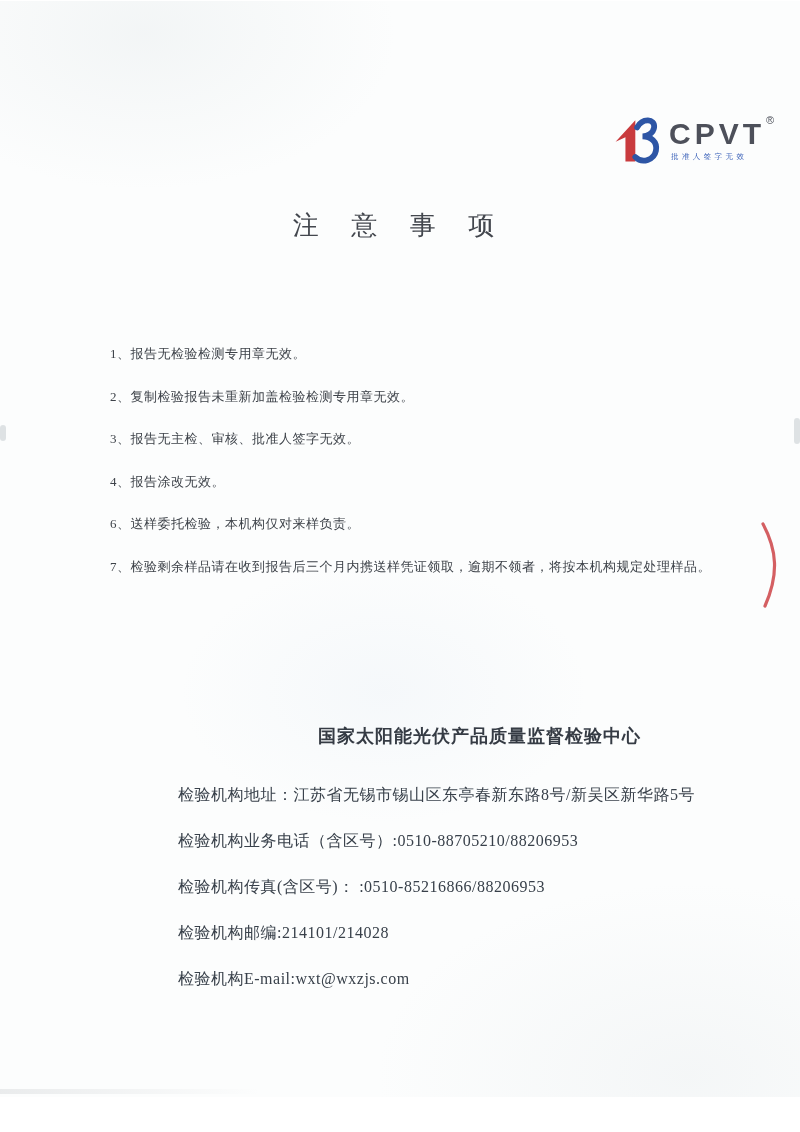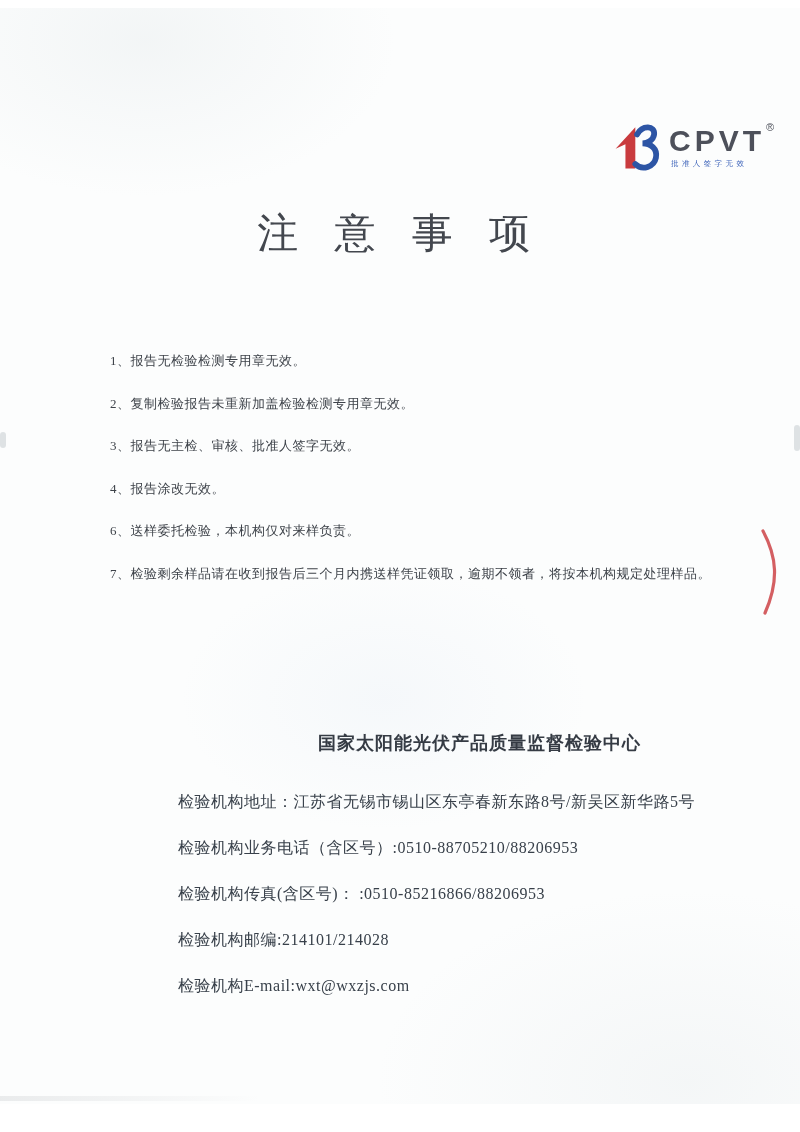--- a/index.html
+++ b/index.html
@@ -1,19 +1,19 @@
 <!DOCTYPE html>
 <html><head>
 <meta charset="utf-8">
 <style>
   html,body { margin:0; padding:0; background:#ffffff; }
   .page {
     position:relative;
     width:800px; height:1096px;
-    margin:8px auto;
+    margin:1px auto;
     background:#fcfdfd;
     overflow:hidden;
     font-family:"Liberation Serif","DejaVu Serif",serif;
     color:#3d4249;
   }
   
   .page::before{
     content:""; position:absolute; inset:0; pointer-events:none;
     background:
       radial-gradient(420px 260px at 18% 3%, rgba(205,215,218,.20), transparent 60%),
@@ -35,21 +35,21 @@
     color:#4d505a; margin-left:1px; margin-top:-4px; }
   .logo-tagline{
     font-family:"Liberation Sans","DejaVu Sans",sans-serif;
     font-size:7.5px; letter-spacing:3.4px; color:#4066bb; margin-top:3px; margin-left:2px;
     white-space:nowrap;
   }
 
   
   .title{
     position:absolute; top:205px; left:0; width:800px;
-    text-align:center; font-size:41px; line-height:40px;
+    text-align:center; font-size:26px; line-height:40px;
     letter-spacing:13px; color:#43474e; white-space:pre;
   }
 
   
   .notes{ position:absolute; top:339px; left:90px; width:658px; }
   .notes p{
     margin:0 0 15.5px 0;
     font-size:13px; line-height:27px;
     text-indent:20px; letter-spacing:0.5px;
     color:#3d4249;

